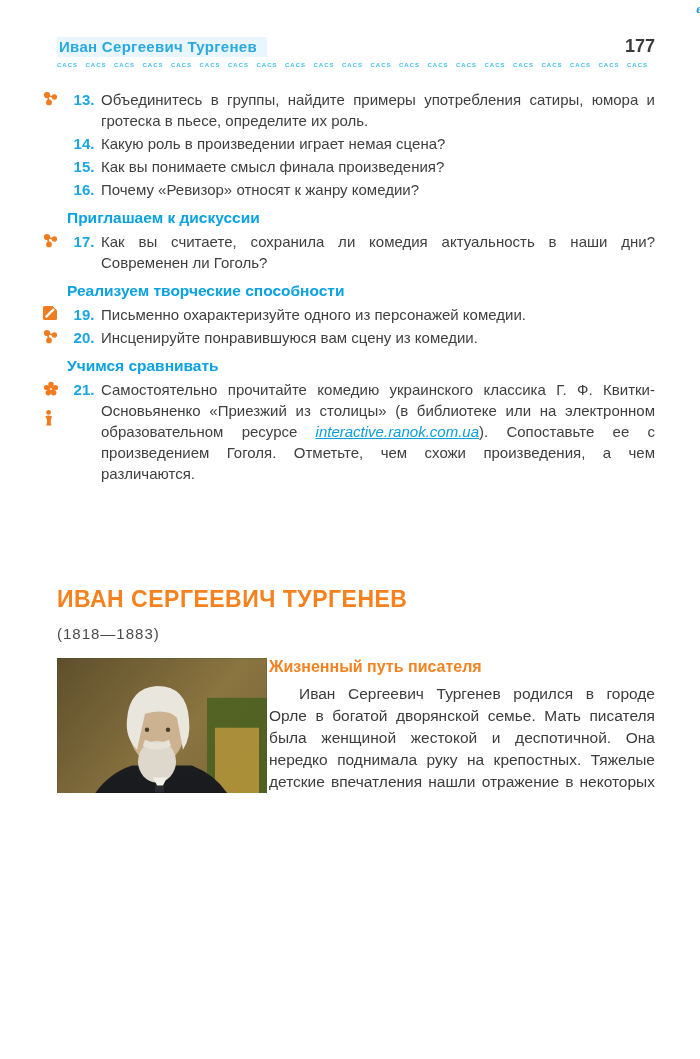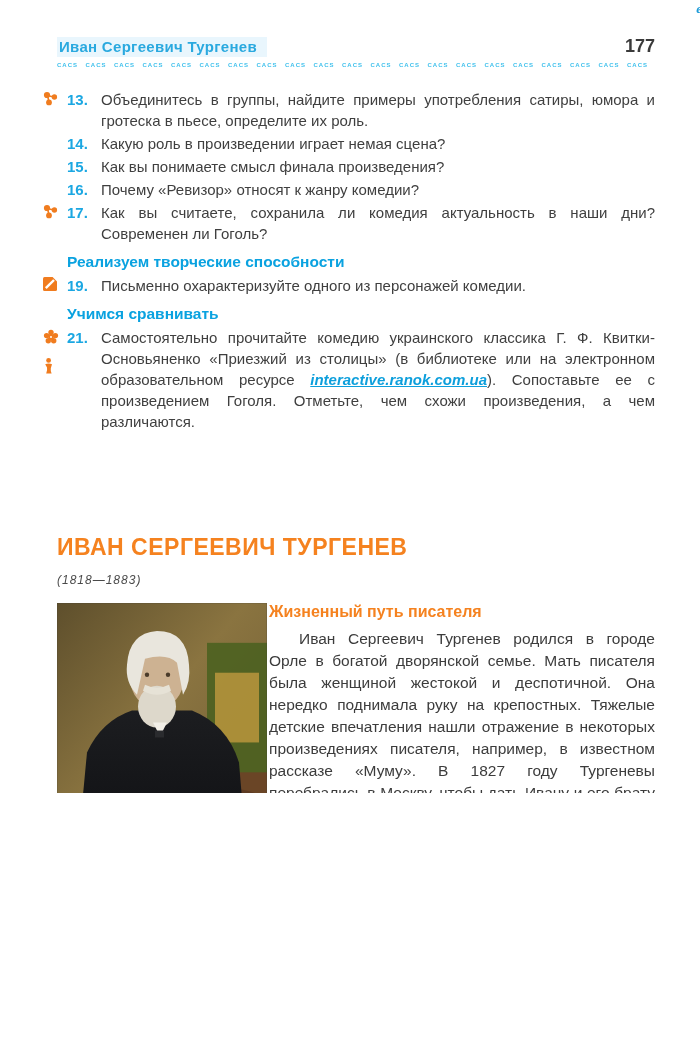--- a/index.html
+++ b/index.html
@@ -24,32 +24,32 @@
   .page-number { font-size:18px; font-weight:bold; color:#3a3a3a; }
   .ornament {
     margin-top:2px; color:#3fc0ec; font-size:9px; font-weight:bold;
     letter-spacing:1px; word-spacing:4px; white-space:nowrap; overflow:hidden;
     font-variant:small-caps; height:13px;
   }
   
   .questions { margin-top:17px; }
   .q-row { display:flex; align-items:flex-start; margin-left:-14px; margin-bottom:2px; }
   .icon-box { width:24px; flex:0 0 24px; padding-top:2px; display:flex; flex-direction:column; gap:9px; align-items:flex-start; }
-  .q-num { width:34px; flex:0 0 34px; font-weight:bold; color:#1ba7e2; font-size:15px; line-height:21px; }
+  .q-num { width:34px; flex:0 0 34px; font-weight:bold; color:#1ba7e2; font-size:15px; line-height:21px;text-align:center; }
   .q-text { flex:1; font-size:15px; line-height:21px; text-align:justify; color:#3f3f3f; }
   .section-heading {
     margin:9px 0 4px 10px; color:#0aa2e0; font-weight:bold; font-size:15.5px;
   }
-  .q-link { color:#0d9fdc; font-style:italic; font-weight:bold; text-decoration:underline; }
+  .q-link { color:#0d9fdc; font-style:italic; font-weight:normal; text-decoration:underline; }
   
   .author-title {
     margin-top:102px; color:#f5821f; font-weight:bold; font-size:23px;
     letter-spacing:0.5px;
   }
-  .author-years { margin-top:12px; font-style:italic; font-size:12px; color:#4a4a4a; letter-spacing:1px; }
+  .author-years { margin-top:12px; font-size:15px; color:#4a4a4a; letter-spacing:1px; }
   .columns { display:flex; margin-top:16px; }
   .left-col { width:212px; flex:0 0 212px; }
   .right-col { flex:1; }
   .portrait { width:210px; height:255px; display:block; }
   .caption { margin-top:13px; font-size:14.5px; line-height:20px; color:#333; }
   .caption-bullet { display:inline-block; width:7px; height:7px; background:#f07c1f; margin-right:10px; }
   .caption-year { font-style:italic; }
   .sub-heading { color:#f5821f; font-weight:bold; font-size:16px; margin-bottom:7px; }
   .bio-paragraph {
     font-size:15.5px; line-height:22px; text-align:justify; color:#3c3c3c;
@@ -96,20 +96,21 @@
       <span class="q-num">15.</span>
       <p class="q-text">Как вы понимаете смысл финала произведения?</p>
     </div>
 
     <div class="q-row">
       <span class="icon-box"></span>
       <span class="q-num">16.</span>
       <p class="q-text">Почему «Ревизор» относят к жанру комедии?</p>
     </div>
 
+    <div class="section-heading">Приглашаем к дискуссии</div>
 
     <div class="q-row">
       <span class="icon-box">
         <svg width="15" height="15" viewBox="0 0 15 15">
             <path d="M4 4.5 L11 6 M4.5 4.5 L6 11" stroke="#f07c1f" stroke-width="1.6" fill="none"></path>
             <circle class="oi" cx="4" cy="4" r="3.1"></circle>
             <circle class="oi" cx="11.4" cy="6" r="2.7"></circle>
             <circle class="oi" cx="6" cy="11.4" r="2.9"></circle>
           </svg>
       </span>
@@ -125,20 +126,32 @@
         <svg width="14" height="14" viewBox="0 0 14 14">
             <rect class="oi" x="0" y="0" width="14" height="14" rx="1.5"></rect>
             <polygon points="9.6,0 14,0 14,4.4" fill="#ffffff"></polygon>
             <line x1="2.8" y1="11.2" x2="11" y2="3" stroke="#ffffff" stroke-width="2.4"></line>
           </svg>
       </span>
       <span class="q-num">19.</span>
       <p class="q-text">Письменно охарактеризуйте одного из персонажей комедии.</p>
     </div>
 
+    <div class="q-row">
+      <span class="icon-box">
+        <svg width="15" height="15" viewBox="0 0 15 15">
+            <path d="M4 4.5 L11 6 M4.5 4.5 L6 11" stroke="#f07c1f" stroke-width="1.6" fill="none"></path>
+            <circle class="oi" cx="4" cy="4" r="3.1"></circle>
+            <circle class="oi" cx="11.4" cy="6" r="2.7"></circle>
+            <circle class="oi" cx="6" cy="11.4" r="2.9"></circle>
+          </svg>
+      </span>
+      <span class="q-num">20.</span>
+      <p class="q-text">Инсценируйте понравившуюся вам сцену из комедии.</p>
+    </div>
 
     <div class="section-heading">Учимся сравнивать</div>
 
     <div class="q-row">
       <span class="icon-box">
         <span>
           <svg width="16" height="16" viewBox="0 0 16 16">
               <circle class="oi" cx="8" cy="3.4" r="2.7"></circle>
               <circle class="oi" cx="12.4" cy="6.6" r="2.7"></circle>
               <circle class="oi" cx="10.7" cy="11.7" r="2.7"></circle>

